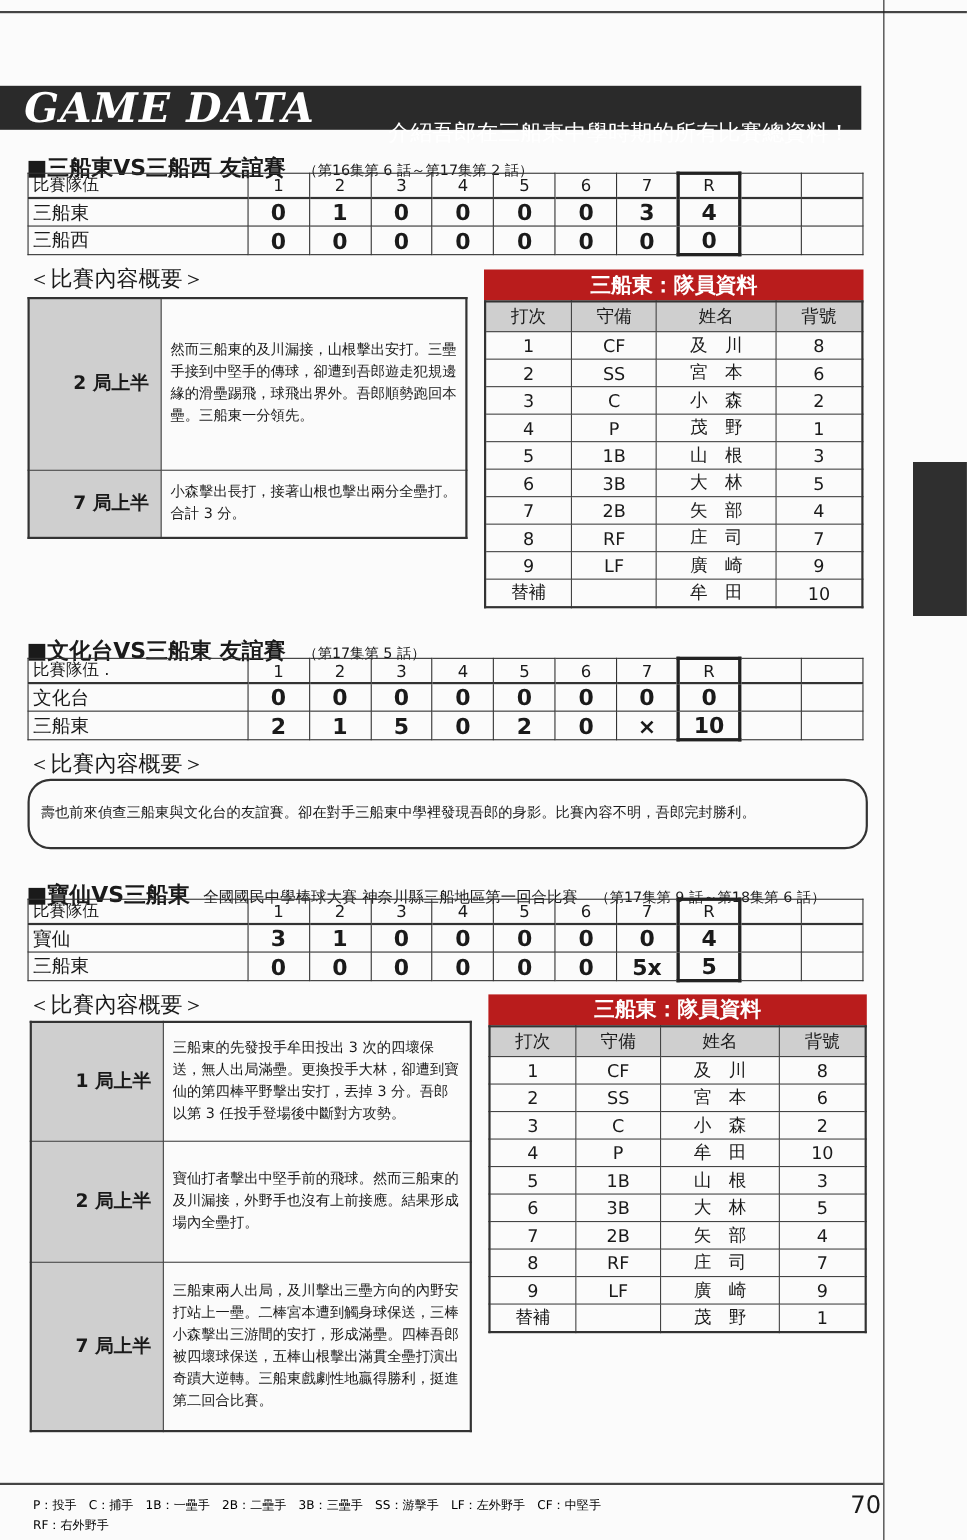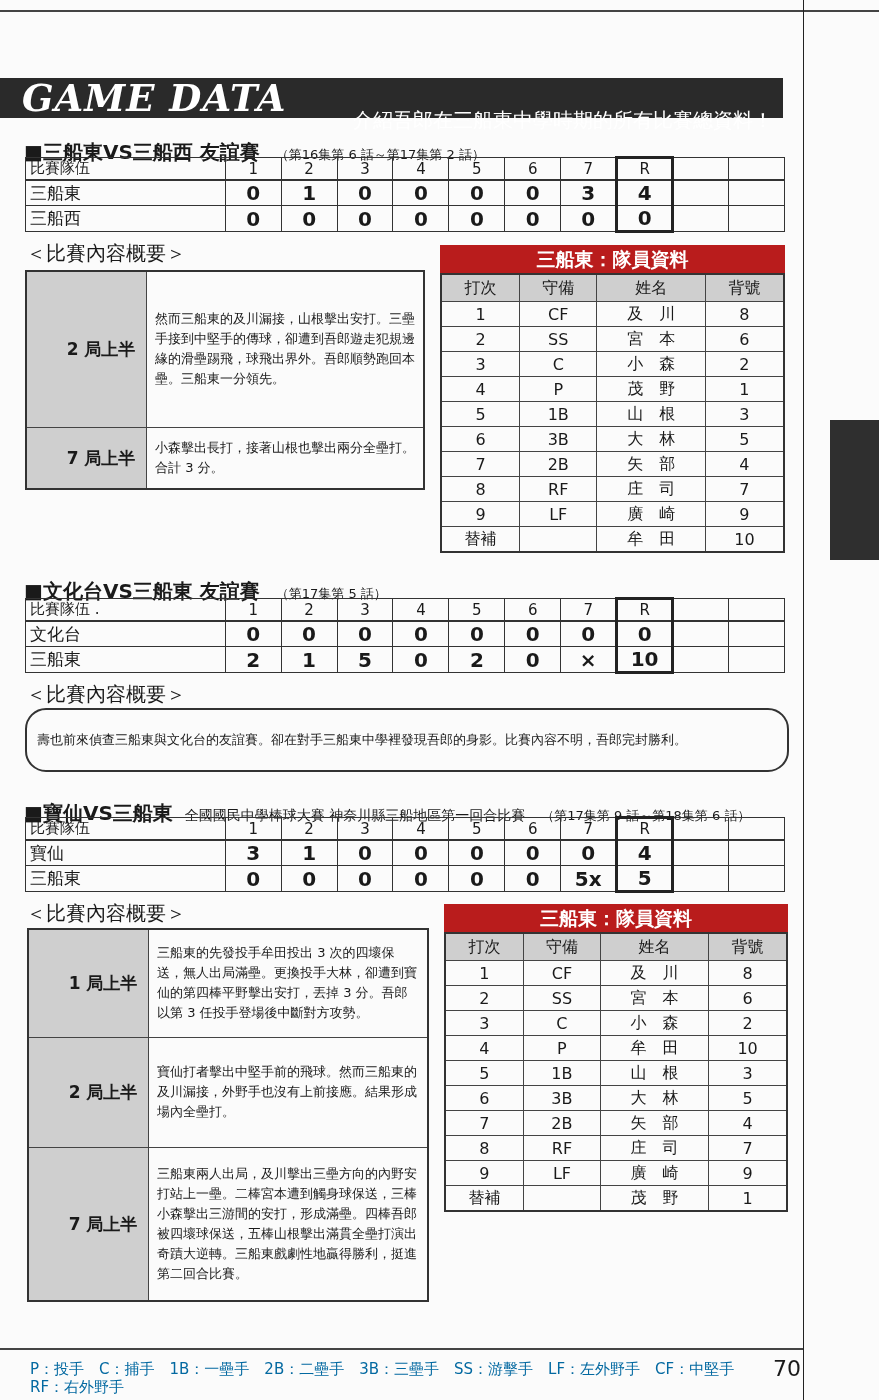--- a/index.html
+++ b/index.html
@@ -28,21 +28,21 @@
   .summary-head { font-size:20px; }
   .inn { border-collapse:collapse; border:2px solid #333; }
   .inn td { border:1px solid #444; font-size:13px; line-height:20px; vertical-align:middle; }
   .inn td.lbl { width:88px; background:#cfcfcf; font-weight:bold; font-size:17px; text-align:center;padding-left:30px; }
   .inn td.txt { padding:4px 8px; }
   .roster { border-collapse:collapse; border:2px solid #333; }
   .roster caption { background:#b91c1c; color:#fff; font-weight:bold; font-size:19px; height:28px; line-height:28px; }
   .roster th { background:#cfcfcf; font-weight:normal; font-size:16px; height:24px; border:1px solid #444; }
   .roster td { border:1px solid #444; height:24px; text-align:center; font-size:16px; padding:0; }
   .onebox { border:2px solid #333; font-size:13px; padding:0 10px; line-height:60px; }
-  .footer { font-size:15px; color:#0369a1; line-height:18px; }
+  .footer { font-size:11px; color:#000000; line-height:18px; }
   .pgno { font-size:22px; }
   .bottomline { left:0; top:1348px; width:803px; height:2px; background:#444; }
 </style>
 </head>
 <body>
 
 <div class="abs topline"></div>
 <div class="abs vline"></div>
 <div class="abs tab-block"></div>
 

